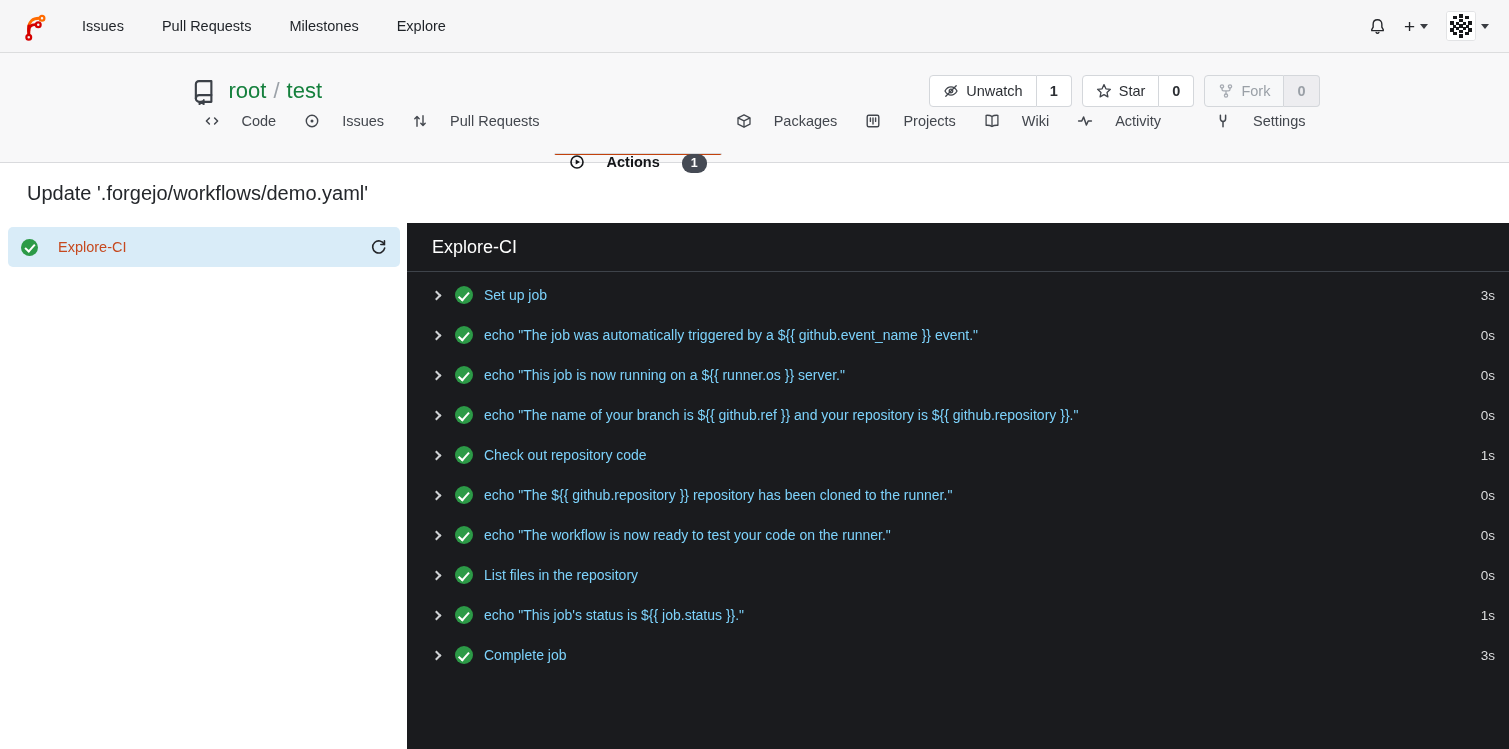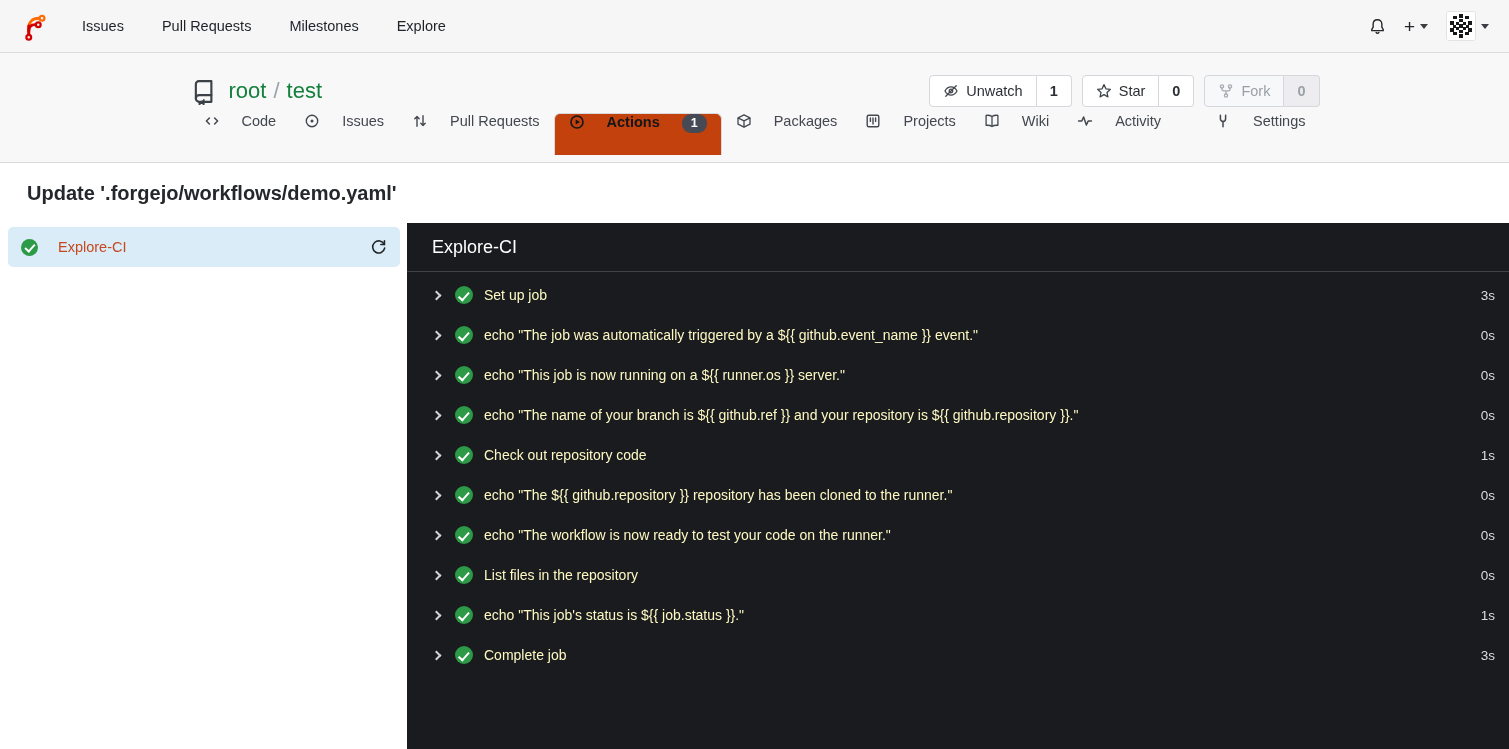--- a/index.html
+++ b/index.html
@@ -37,28 +37,28 @@
   .btn-group.disabled .btn { color:#9aa0a7; cursor:default; background:#f7f8f9; }
   .btn-group.disabled .btn svg { color:#a6abb2; }
   .btn-group.disabled .btn-count { background:#ededf0; }
 
   
   .tabs { display:flex; align-items:stretch; height:42px; margin-bottom:-1px; position:relative; }
   .tab { display:flex; align-items:flex-start; gap:22px; padding:0 14px; font-size:14.5px;
     color:#43474e; cursor:pointer; text-decoration:none; }
   .tab svg { flex:none; }
   .tab.active { background:#c2410c; border:1px solid #d9dadd; border-bottom:none;
-    border-radius:6px 6px 0 0; font-weight:700; color:#141619; }
+    border-radius:6px 6px 0 0; font-weight:700; color:#141619;margin-top:40px; }
   .tab-badge { background:#454a54; color:#fff; font-size:12.5px; font-weight:600;
     border-radius:9px; padding:2px 9px; line-height:15px; }
   .tab-settings { margin-left:auto; }
 
   
   .run-title-section { height:60px; padding:17px 0 0 27px; background:#fff; }
-  .run-title { font-size:20px; font-weight:700; color:#24272b; line-height:26px; }
+  .run-title { font-size:20px; font-weight:400; color:#24272b; line-height:26px; }
 
   
   .actions-wrap { display:flex; height:592px; }
   .jobs-sidebar { width:407px; padding:4px 7px 0 8px; background:#fff; }
   .job-item { height:40px; background:#d9ecf8; border-radius:5px; display:flex;
     align-items:center; padding:0 13px; cursor:pointer; }
   .job-item .job-label { font-size:14.5px; color:#c6491f; margin-left:9px; }
   .job-rerun { margin-left:auto; color:#24262a; display:flex; cursor:pointer; }
 
   .run-panel { flex:1; background:#1a1b1e; }
@@ -68,21 +68,21 @@
   .steps { padding-top:3px; }
   .step-row { display:flex; align-items:center; height:40px; padding:0 14px 0 26px; cursor:pointer; }
   .chev { width:7px; height:7px; border-top:2px solid #cfd1d4; border-right:2px solid #cfd1d4;
     transform:rotate(45deg); margin-right:15px; flex:none; }
   .check { width:18px; height:18px; border-radius:50%; background:#2c9a47; position:relative;
     margin-right:11px; flex:none; }
   .check::after { content:""; position:absolute; left:6px; top:3.5px; width:4px; height:8.5px;
     border:solid #fff; border-width:0 2px 2px 0; transform:rotate(42deg); }
   .check.sm { width:17px; height:17px; }
   .check.sm::after { left:5.6px; top:3.2px; width:3.8px; height:8px; }
-  .step-label { font-size:14px; color:#fef9c3; white-space:nowrap; }
+  .step-label { font-size:14px; color:#7dd3fc; white-space:nowrap; }
   .step-duration { margin-left:auto; font-size:13.5px; color:#dcdDde; color:#dcddde; }
 </style>
 </head>
 <body>
 
 <div class="navbar">
   <div class="logo">
     <svg width="30" height="32" viewBox="0 0 24 24">
       <g fill="none" stroke-linecap="round">
         <path d="M7 18 V13.5 C7 8.5 10.2 5.8 15.2 5.8" stroke="#ff6b00" stroke-width="2.3"></path>

